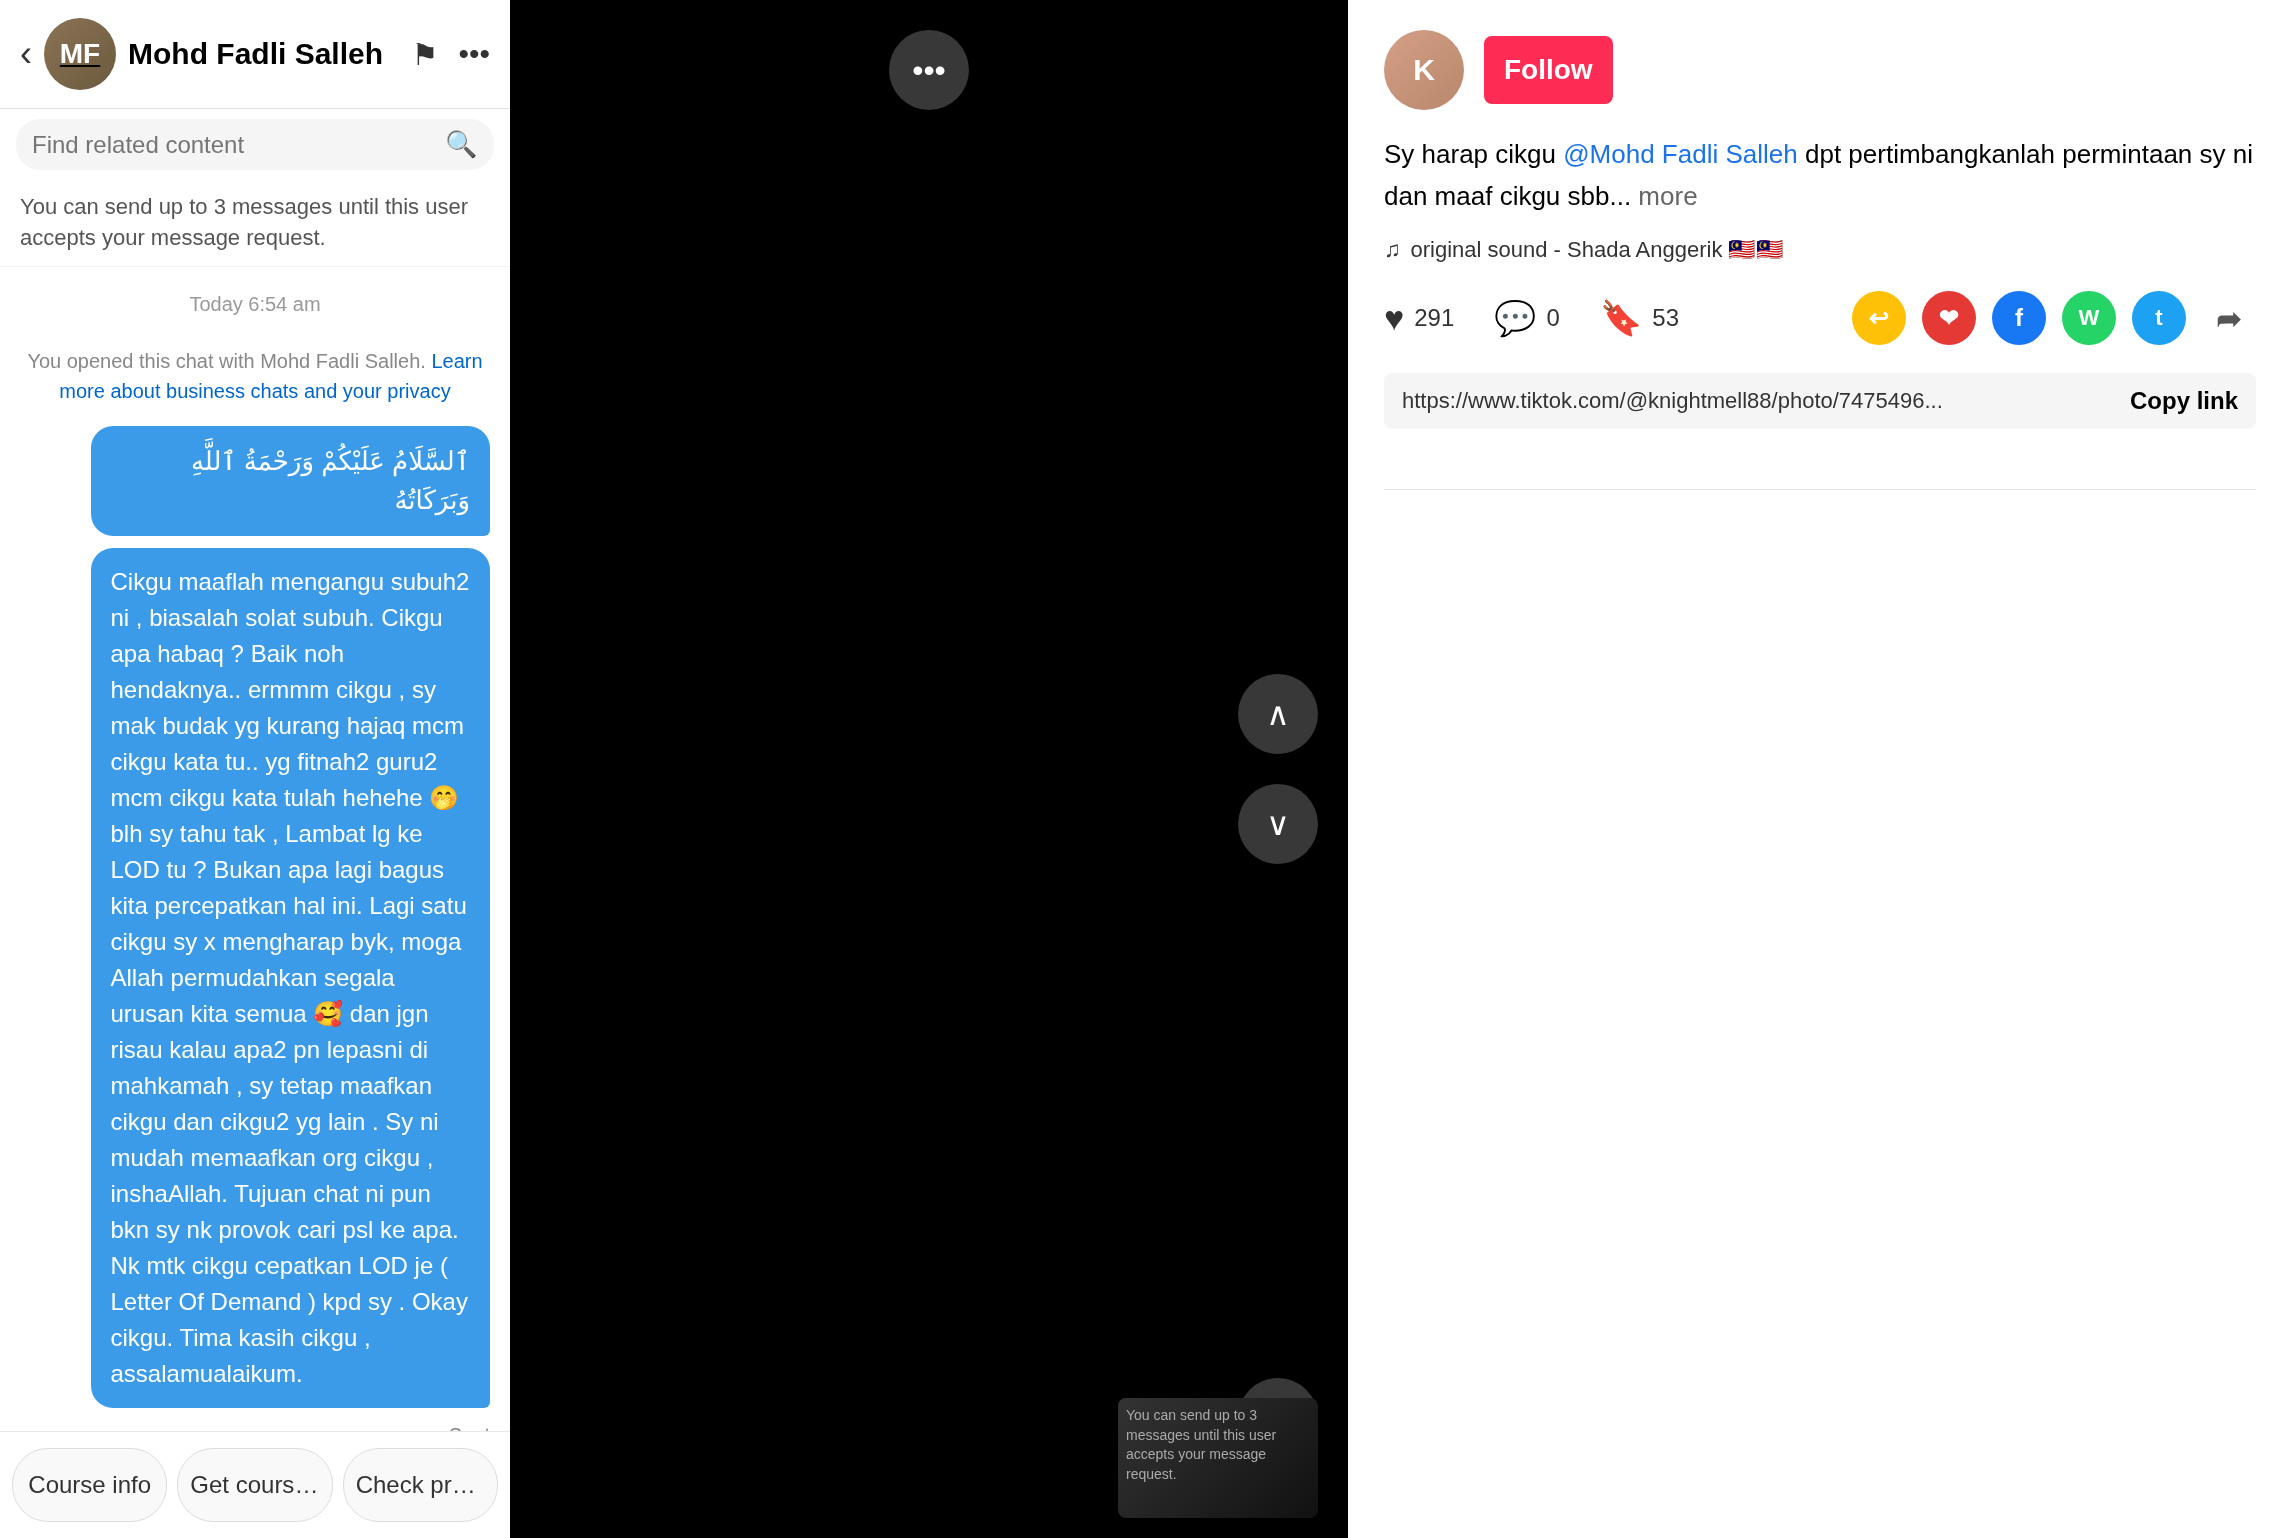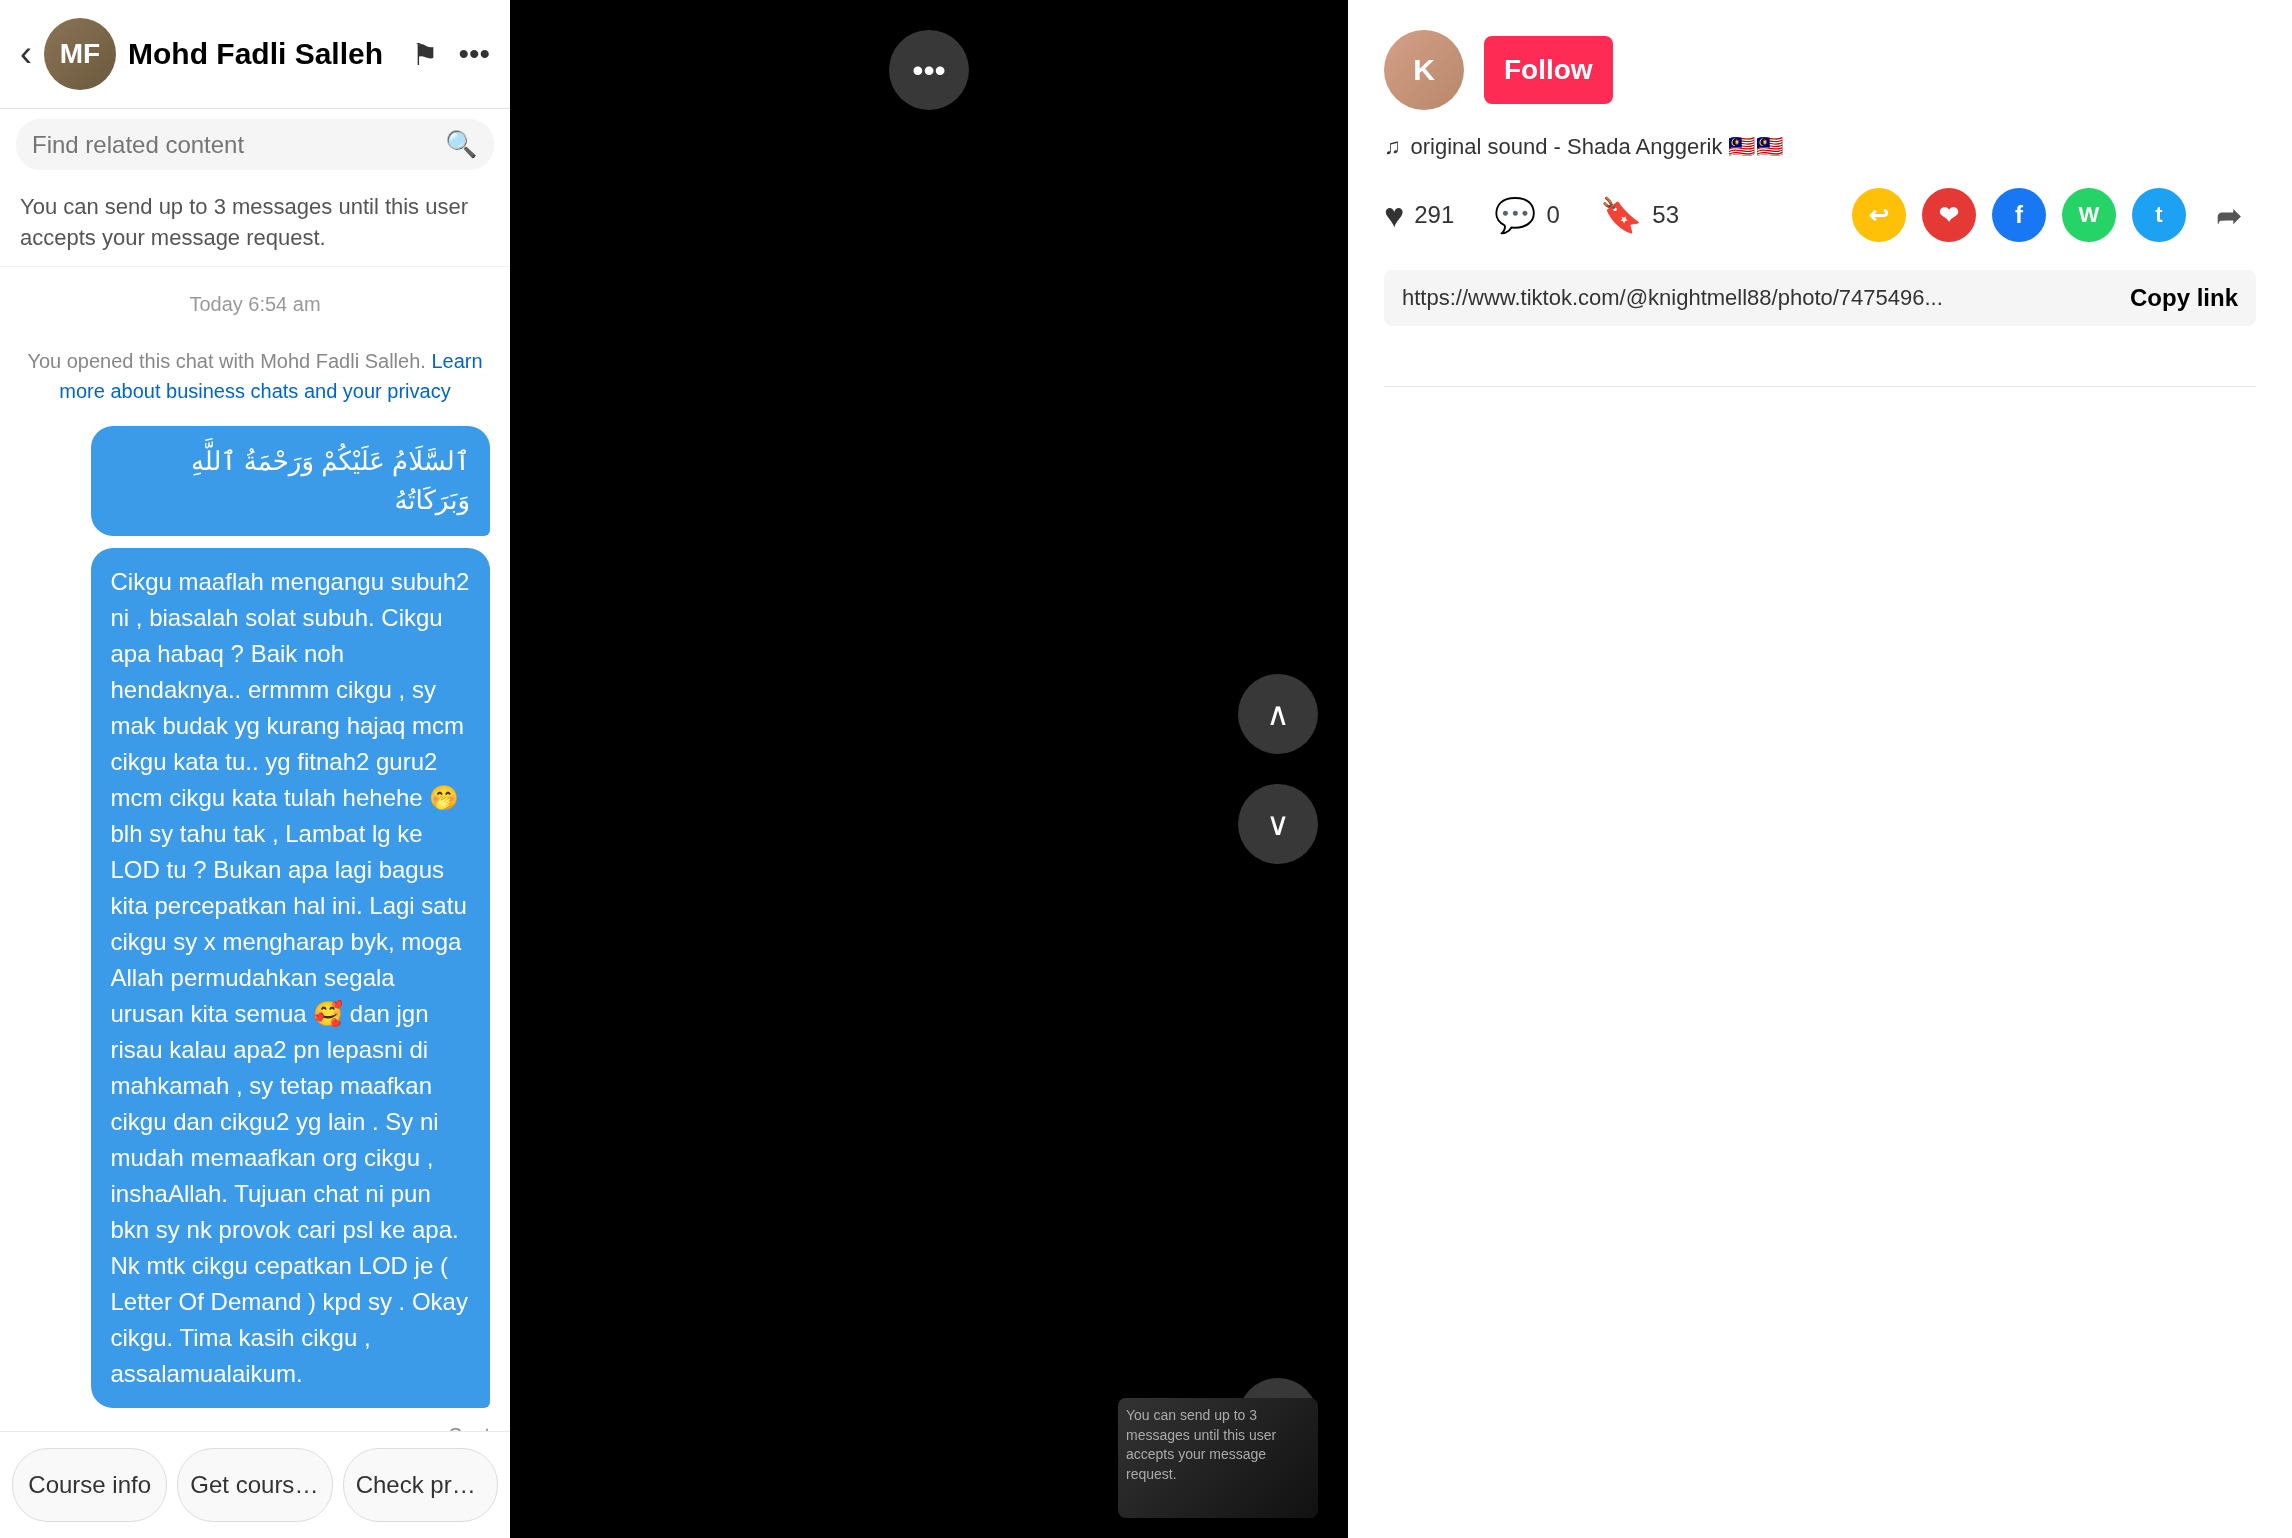--- a/index.html
+++ b/index.html
@@ -37,20 +37,21 @@
       line-height: 1;
     }
 
     .avatar-container {
       width: 72px;
       height: 72px;
       border-radius: 50%;
       overflow: hidden;
       background: #ccc;
       flex-shrink: 0;
+      text-decoration: underline;
     }
 
     .avatar-placeholder {
       width: 100%;
       height: 100%;
       background: linear-gradient(135deg, #8b7355, #6b5a3e);
       display: flex;
       align-items: center;
       justify-content: center;
       color: white;
@@ -516,20 +517,23 @@
     </div>
   </div>
 </div>
 
 <div class="right-panel">
   <div class="post-header">
     <div class="post-avatar">K</div>
     <button class="follow-btn">Follow</button>
   </div>
 
+  <div class="post-caption">
+    <span>Sy harap cikgu </span><span class="mention">@Mohd Fadli Salleh</span><span> dpt pertimbangkanlah permintaan sy ni dan maaf cikgu sbb...</span><span class="more"> more</span>
+  </div>
 
   <div class="post-sound">
     <span class="music-note">♫</span>
     <span>original sound - Shada Anggerik 🇲🇾🇲🇾</span>
   </div>
 
   <div class="post-actions">
     <div class="action-item">
       <span class="action-icon">♥</span>
       <span>291</span>

